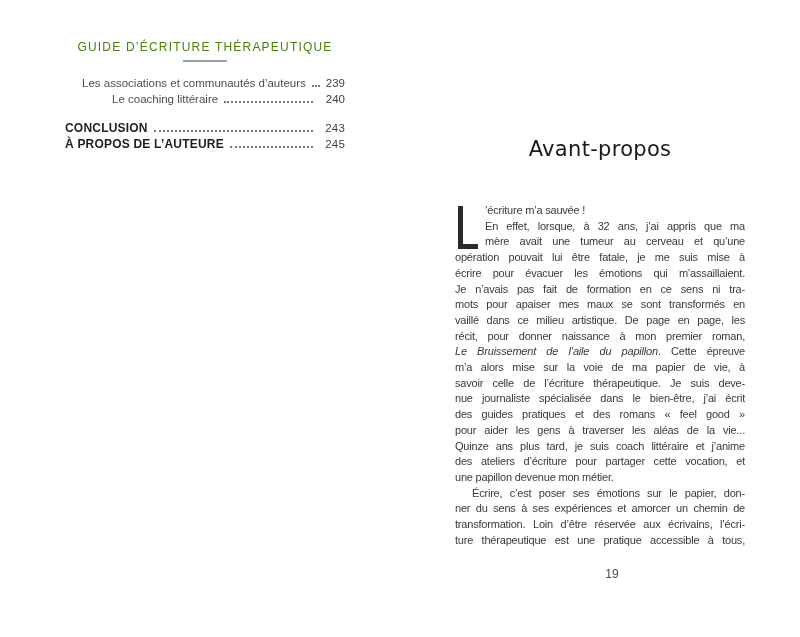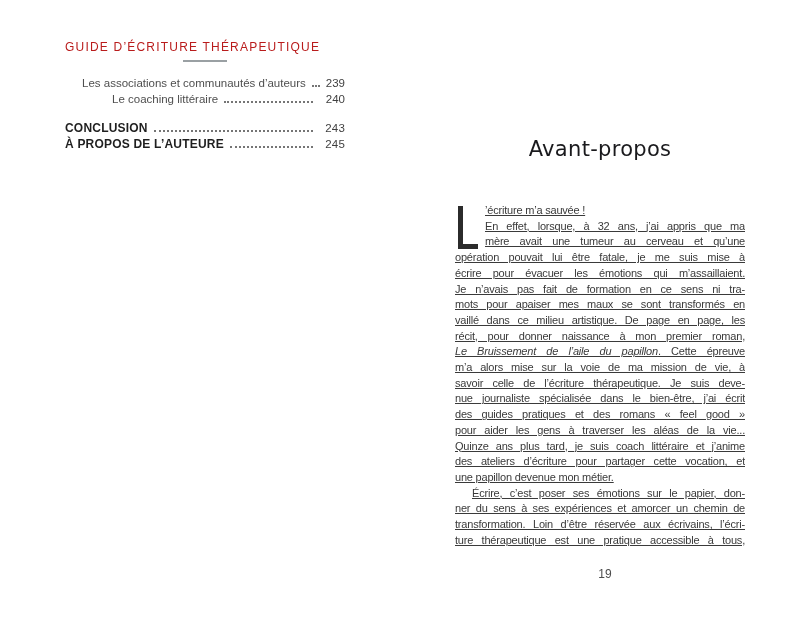--- a/index.html
+++ b/index.html
@@ -6,22 +6,22 @@
   body{
     width:800px;height:637px;position:relative;overflow:hidden;
     background:#ffffff;
     font-family:"Liberation Sans",sans-serif;
   }
   .spread{position:absolute;inset:0;}
 
   
   .page-left{position:absolute;left:65px;top:40px;width:280px;}
   .running-header{
-    text-align:left;font-size:12px;line-height:14px;
-    letter-spacing:1.2px;color:#b91c1c;white-space:nowrap;
+    text-align:center;font-size:12px;line-height:14px;
+    letter-spacing:1.2px;color:#4d7c0f;white-space:nowrap;
   }
   .header-rule{width:44px;height:2px;background:#9aa0a3;margin:6px auto 0;}
   .toc{margin-top:15px;}
   .trow{display:flex;align-items:baseline;height:15.5px;}
   .trow.sub{padding-left:47px;font-size:11.5px;color:#4f4f4f;justify-content:flex-end;}
   .trow.main{font-weight:bold;font-size:12px;color:#1f1f1f;letter-spacing:.2px;}
   .trow.gap{margin-top:13px;}
   .tlabel{white-space:nowrap;}
   .leader{flex:1;border-bottom:2px dotted #757575;margin:0 6px 2px 6px;min-width:8px;}
   .tpage{width:26px;text-align:right;font-weight:normal;font-size:11.5px;color:#3f3f3f;}
@@ -34,33 +34,32 @@
     font-weight:normal;font-size:21px;line-height:25px;
     letter-spacing:.3px;color:#1a1a1d;
   }
   .body-text{
     position:absolute;left:0;top:66px;width:290px;overflow:hidden;
   }
   .line{
     font-size:11px;line-height:15.7px;letter-spacing:-0.2px;color:#3a3a3a;
     text-align:justify;text-align-last:justify;text-justify:inter-word;
     white-space:nowrap;
-    text-decoration:underline;
   }
   .line.nojust{text-align-last:left;}
   .line.pad{padding-left:30px;}
   .line.ind{padding-left:17px;}
   .line em{font-style:italic;}
   .drop-cap{
     position:absolute;left:3px;top:3px;
     width:15px;height:38px;
     border-left:5px solid #2b2b2b;border-bottom:5px solid #2b2b2b;
   }
   .folio{
-    position:absolute;left:5px;top:430px;width:290px;
+    position:absolute;left:12px;top:430px;width:290px;
     text-align:center;font-size:12px;color:#4c4c4c;
   }
 </style>
 </head>
 <body>
 
 <div class="spread">
 
   <section class="page-left">
     <header class="running-header">GUIDE D’ÉCRITURE THÉRAPEUTIQUE</header>
@@ -96,21 +95,21 @@
     <div class="line pad nojust"><span>’écriture m’a sauvée !</span></div>
         <div class="line pad"><span>En effet, lorsque, à 32 ans, j’ai appris que ma</span></div>
         <div class="line pad"><span>mère avait une tumeur au cerveau et qu’une</span></div>
         <div class="line"><span>opération pouvait lui être fatale, je me suis mise à</span></div>
         <div class="line"><span>écrire pour évacuer les émotions qui m’assaillaient.</span></div>
         <div class="line"><span>Je n’avais pas fait de formation en ce sens ni tra-</span></div>
         <div class="line"><span>mots pour apaiser mes maux se sont transformés en</span></div>
         <div class="line"><span>vaillé dans ce milieu artistique. De page en page, les</span></div>
         <div class="line"><span>récit, pour donner naissance à mon premier roman,</span></div>
         <div class="line"><em>Le Bruissement de l’aile du papillon</em><span>. Cette épreuve</span></div>
-        <div class="line"><span>m’a alors mise sur la voie de ma mission de vie, à</span></div>
+        <div class="line"><span>m’a alors mise sur la voie de ma papier de vie, à</span></div>
         <div class="line"><span>savoir celle de l’écriture thérapeutique. Je suis deve-</span></div>
         <div class="line"><span>nue journaliste spécialisée dans le bien-être, j’ai écrit</span></div>
         <div class="line"><span>des guides pratiques et des romans « feel good »</span></div>
         <div class="line"><span>pour aider les gens à traverser les aléas de la vie...</span></div>
         <div class="line"><span>Quinze ans plus tard, je suis coach littéraire et j’anime</span></div>
         <div class="line"><span>des ateliers d’écriture pour partager cette vocation, et</span></div>
         <div class="line nojust"><span>une papillon devenue mon métier.</span></div>
         <div class="line ind"><span>Écrire, c’est poser ses émotions sur le papier, don-</span></div>
         <div class="line"><span>ner du sens à ses expériences et amorcer un chemin de</span></div>
         <div class="line"><span>transformation. Loin d’être réservée aux écrivains, l’écri-</span></div>

